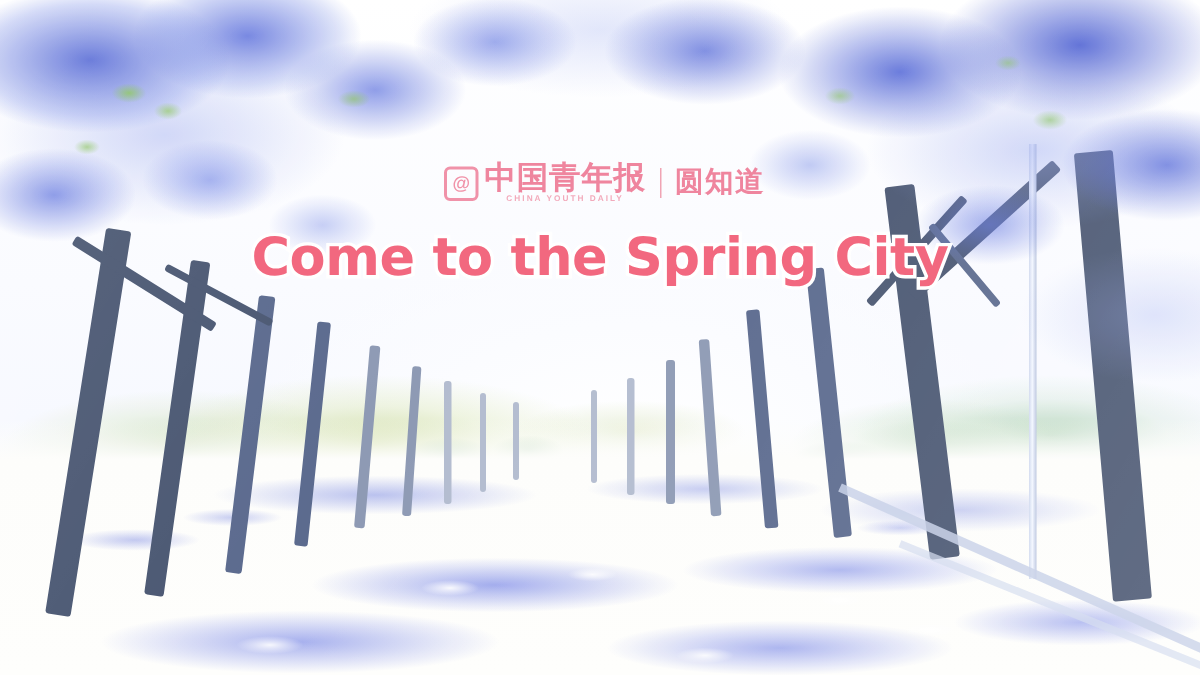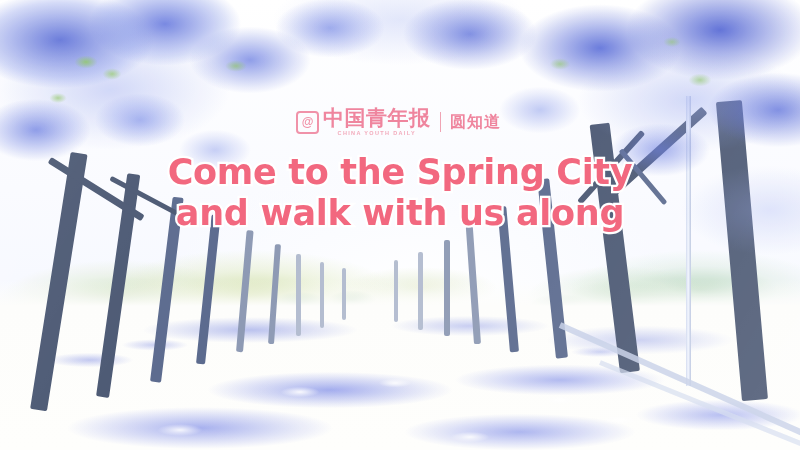--- a/index.html
+++ b/index.html
@@ -152,22 +152,22 @@
     font-family:"DejaVu Sans",sans-serif;
     font-size:21px;font-weight:700;line-height:1;
     color:#ee7b96;letter-spacing:.5px;
   }
   .logo-en{
     font-size:5.5px;font-weight:700;letter-spacing:1.35px;
     color:#f2a4b6;line-height:1;margin-top:2px;text-align:center;
   }
   #logo-divider{width:1.5px;height:20px;background:#f09dae;}
   .logo-sub{
-    font-family:Liberation Sans, sans-serif;
-    font-size:16px;font-weight:700;color:#ee7b96;letter-spacing:1px;line-height:1;
+    font-family:Liberation Mono, monospace;
+    font-size:19px;font-weight:700;color:#ee7b96;letter-spacing:1px;line-height:1;
   }
 
   
   #headline{
     position:absolute;left:0;right:0;top:152px;
     text-align:center;
     font-family:"DejaVu Sans",sans-serif;
     font-weight:700;
     font-size:35px;
     line-height:41px;
@@ -233,16 +233,15 @@
         <div class="logo-cn">中国青年报</div>
         <div class="logo-en">CHINA YOUTH DAILY</div>
       </div>
     </div>
     <div id="logo-divider"></div>
     <div class="logo-sub">圆知道</div>
   </div>
 
   <div id="headline">
     <span class="hl">Come to the Spring City</span>
-    <span class="hl">and walk with us along</span>
   </div>
 
 </div>
 
 </body></html>

